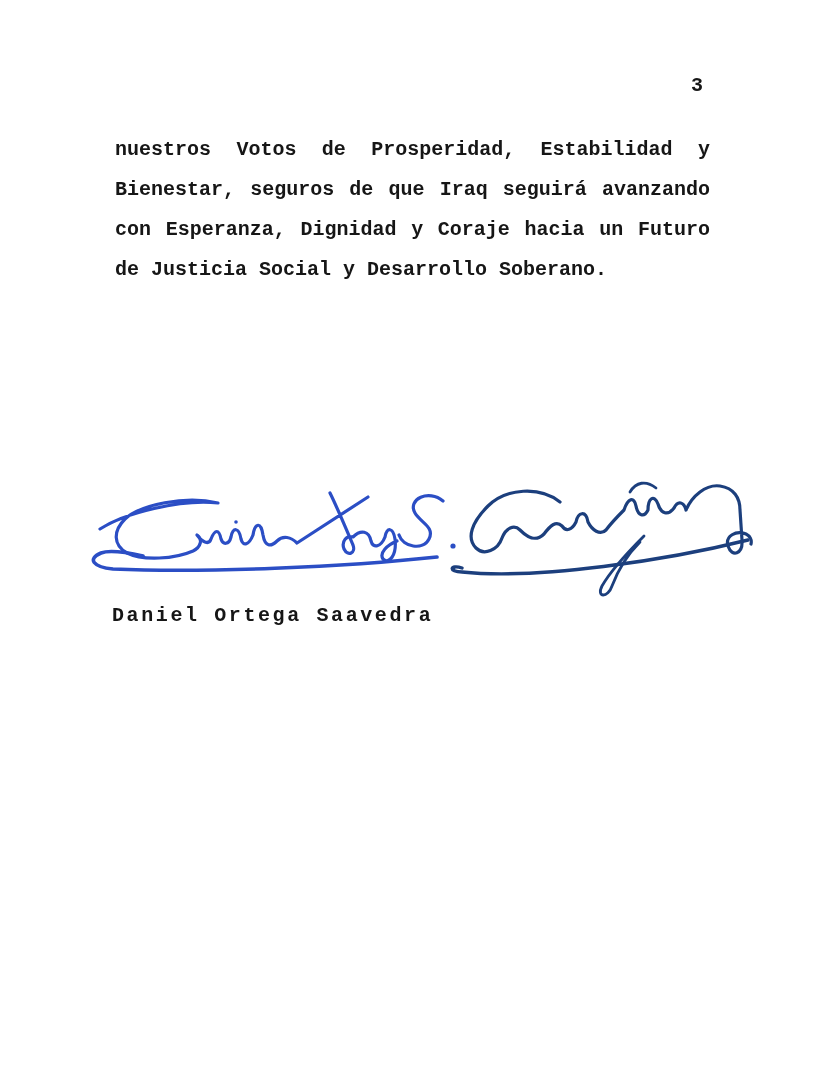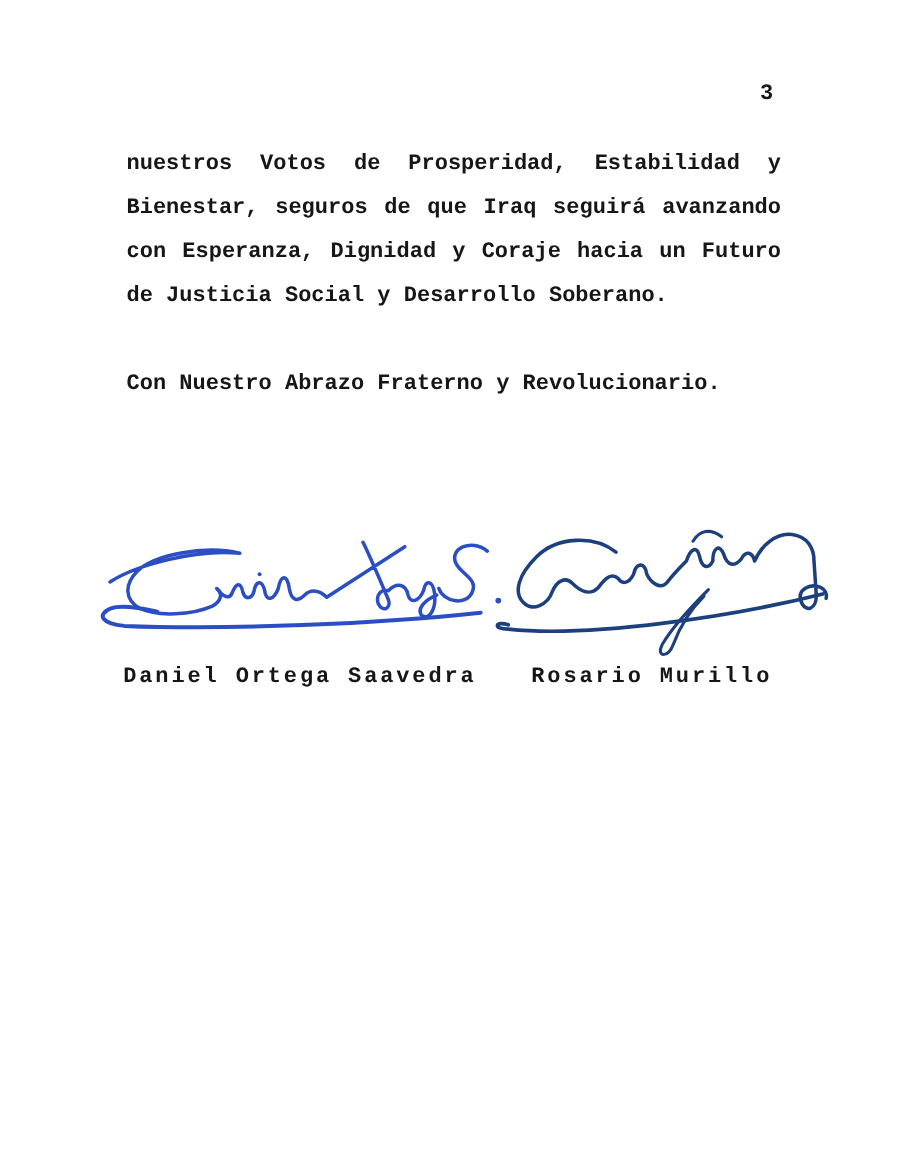--- a/index.html
+++ b/index.html
@@ -58,26 +58,24 @@
 </style>
 </head>
 <body>
 
 <div class="page">
 
   <div class="page-number">3</div>
 
   <div class="body-text">
     <p>nuestros Votos de Prosperidad, Estabilidad y Bienestar, seguros de que Iraq seguirá avanzando con Esperanza, Dignidad y Coraje hacia un Futuro de Justicia Social y Desarrollo Soberano.</p>
-    <p>Con Nuestro Abrazo Fraterno y Revolucionario.</p>
   </div>
 
   <div class="name name-daniel">Daniel Ortega Saavedra</div>
 
-  <div class="name name-rosario">Rosario Murillo</div>
 
   <svg class="sig-svg sig-daniel" width="385" height="100" viewBox="0 0 385 100">
     <g fill="none" stroke-linecap="round" stroke-linejoin="round" stroke="#2b4ec5">
       <path stroke-width="3.2" d="
         M15,46 C40,30 95,16 133,20
         C100,12 55,22 40,36
         C28,48 28,62 42,70
         C58,78 90,76 108,68
         C116,64 118,56 112,52
         C118,60 124,62 126,56

